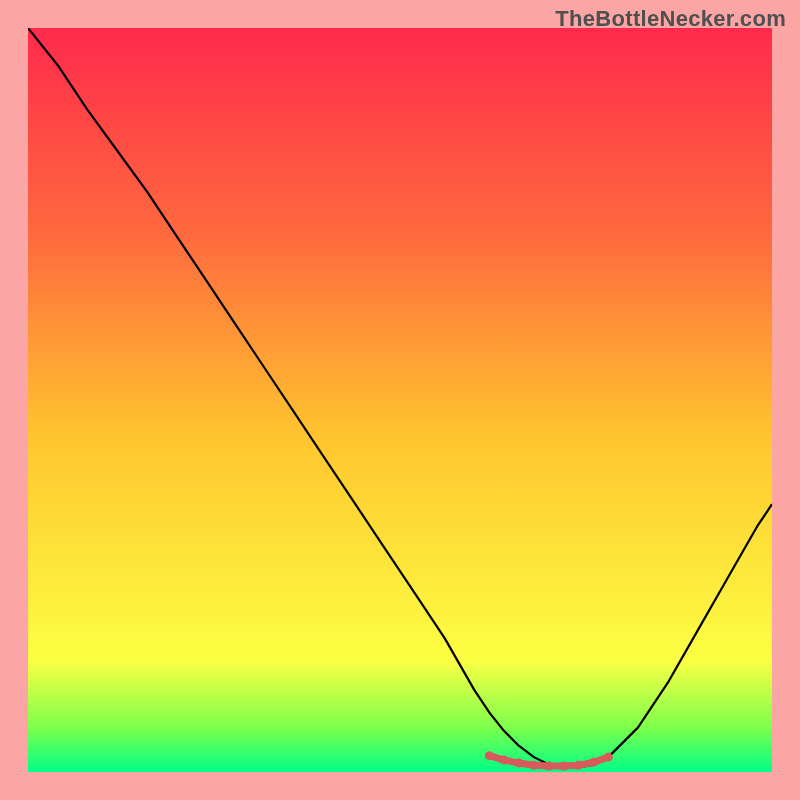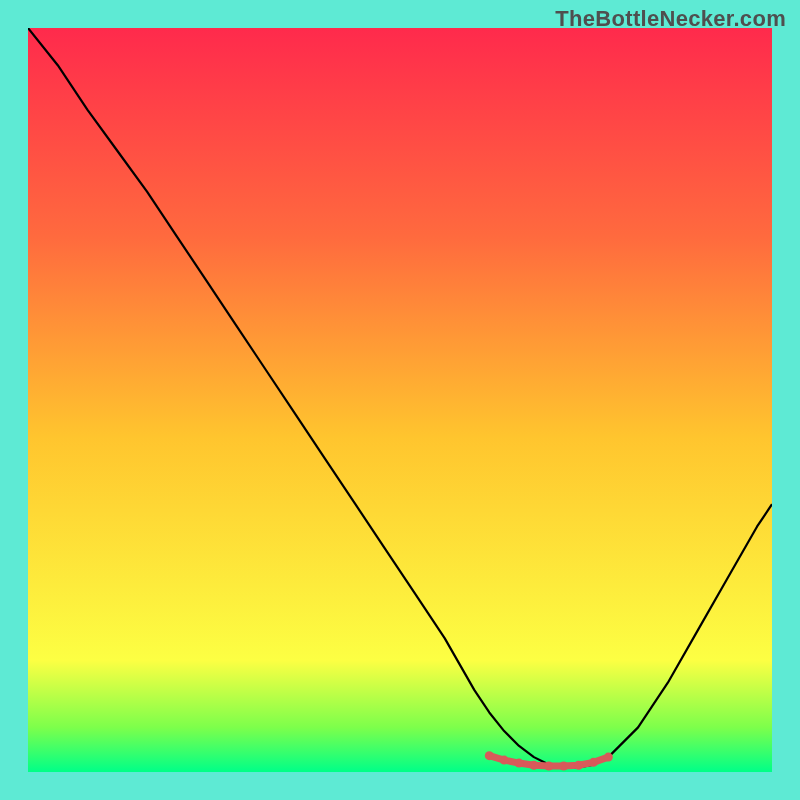--- a/index.html
+++ b/index.html
@@ -8,21 +8,21 @@
     width: 800px;
     height: 800px;
     background: #000;
     overflow: hidden;
     font-family: Arial, Helvetica, sans-serif;
   }
   .frame {
     position: relative;
     width: 800px;
     height: 800px;
-    background: #5eead4;
+    background: #fca5a5;
   }
   .watermark {
     position: absolute;
     top: 6px;
     right: 14px;
     color: #4f4f4f;
     font-size: 22px;
     font-weight: 600;
     letter-spacing: 0.3px;
     z-index: 5;

